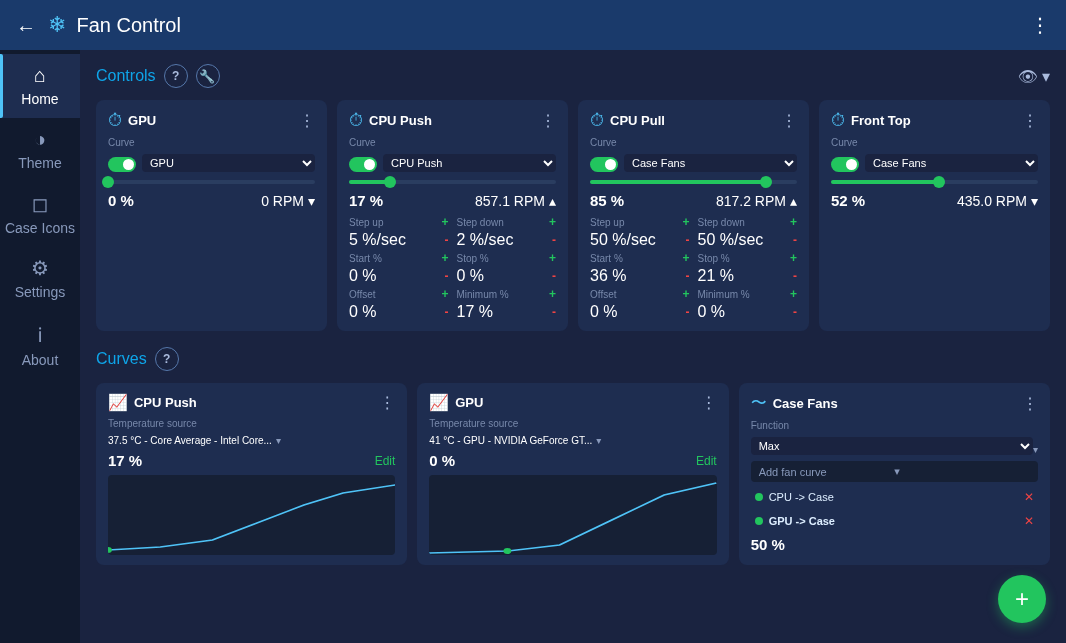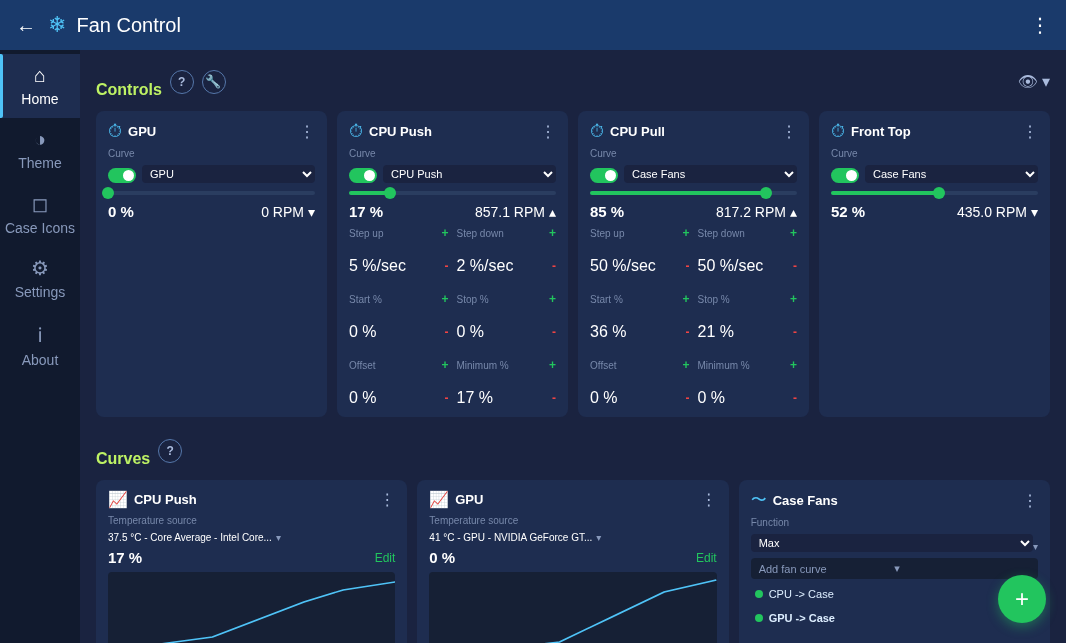--- a/index.html
+++ b/index.html
@@ -107,23 +107,22 @@
 
     
     .section-header {
       display: flex;
       align-items: center;
       gap: 8px;
       margin-bottom: 12px;
     }
     .section-title {
       font-size: 16px;
-      font-weight: 700;
-      color: #bef264;
-      margin-top: 17px;
+      font-weight: 400;
+      color: #0ea5e9;
     }
     .icon-btn {
       width: 24px;
       height: 24px;
       border-radius: 50%;
       border: 1.5px solid #5577aa;
       display: flex;
       align-items: center;
       justify-content: center;
       cursor: pointer;
@@ -262,21 +261,21 @@
       border-radius: 50%;
       position: absolute;
       top: -4px;
       transform: translateX(-50%);
     }
 
     
     .detail-grid {
       display: grid;
       grid-template-columns: 1fr 1fr;
-      gap: 17px 8px;
+      gap: 2px 8px;
       font-size: 10px;
     }
     .detail-row {
       display: flex;
       align-items: center;
       justify-content: space-between;
     }
     .detail-label {
       color: #7788aa;
     }
@@ -747,20 +746,21 @@
         <div class="fan-item">
           <div class="fan-dot"></div>
           <span class="fan-name">CPU -&gt; Case</span>
           <span class="fan-close">✕</span>
         </div>
         <div class="fan-item">
           <div class="fan-dot"></div>
           <span class="fan-name" style="font-weight:600;">GPU -&gt; Case</span>
           <span class="fan-close">✕</span>
         </div>
+        <span class="fan-pct">50 %</span>
       </div>
 
     </div>
 
   </div>
 </div>
 
 <div class="fab">+</div>
 
 </body></html>

